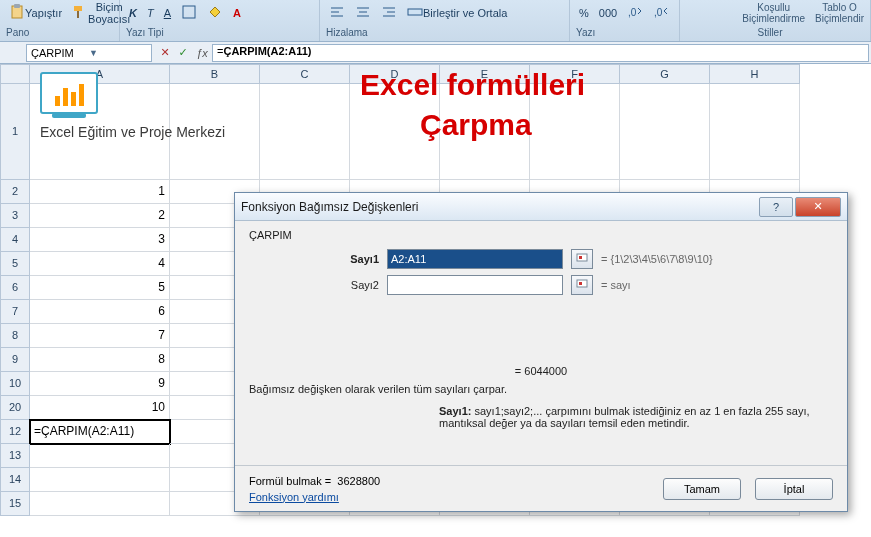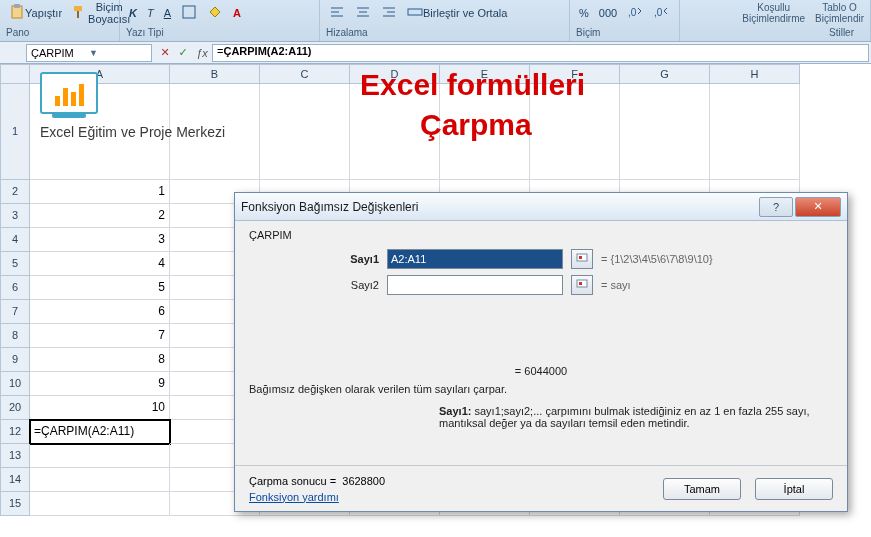--- a/index.html
+++ b/index.html
@@ -181,31 +181,31 @@
               <path d="M11 4 L14 7 L11 10" fill="none" stroke="#2b5a8a"></path>
             </svg></span>
       </button>
       <button class="rib-btn">
         <span><svg class="rib-ico" viewBox="0 0 16 16">
               <text x="1" y="12" font-size="10" fill="#2b5a8a">,0</text>
               <path d="M14 4 L11 7 L14 10" fill="none" stroke="#2b5a8a"></path>
             </svg></span>
       </button>
     </div>
-    <div class="rib-label">Biçim</div>
+    <div class="rib-label">Yazı</div>
   </div>
 
   <div class="rib-group" style="flex:1">
     <div class="rib-top" style="justify-content:flex-end; gap:10px; font-size:10px; color:#3b5a78">
       <span style="white-space:pre; text-align:center">Koşullu
 Biçimlendirme</span>
       <span style="white-space:pre; text-align:center">Tablo O
 Biçimlendir</span>
     </div>
-    <div class="rib-label" style="text-align:right; padding-right:10px">Stiller</div>
+    <div class="rib-label" style="text-align:center; padding-right:10px">Stiller</div>
   </div>
 </div>
 
 <div class="fx-row">
   <div class="name-box">
     <span>ÇARPIM</span>
     <span class="dd">▼</span>
   </div>
   <div class="fx-ctrl">
     <div class="fx-ic" style="color:#b03030">✕</div>
@@ -450,20 +450,20 @@
       </div>
     <div class="result-line">=  6044000</div>
     <div class="desc">Bağımsız değişken olarak verilen tüm sayıları çarpar.</div>
     <div class="arg-desc">
       <b>Sayı1:</b>&nbsp;<span>sayı1;sayı2;... çarpımını bulmak istediğiniz en az 1 en fazla 255 sayı, mantıksal değer ya da sayıları temsil eden metindir.</span>
     </div>
   </div>
   <div class="dlg-foot">
     <div class="foot-left">
       <div class="formula-res">
-        <span>Çarpma sonucu =</span>&nbsp;&nbsp;<span>3628800</span>
+        <span>Formül bulmak =</span>&nbsp;&nbsp;<span>3628800</span>
       </div>
       <a href="#" class="help-link">Fonksiyon yardımı</a>
     </div>
     <button class="btn">Tamam</button>
     <button class="btn">İptal</button>
   </div>
 </div>
 
 </body></html>

